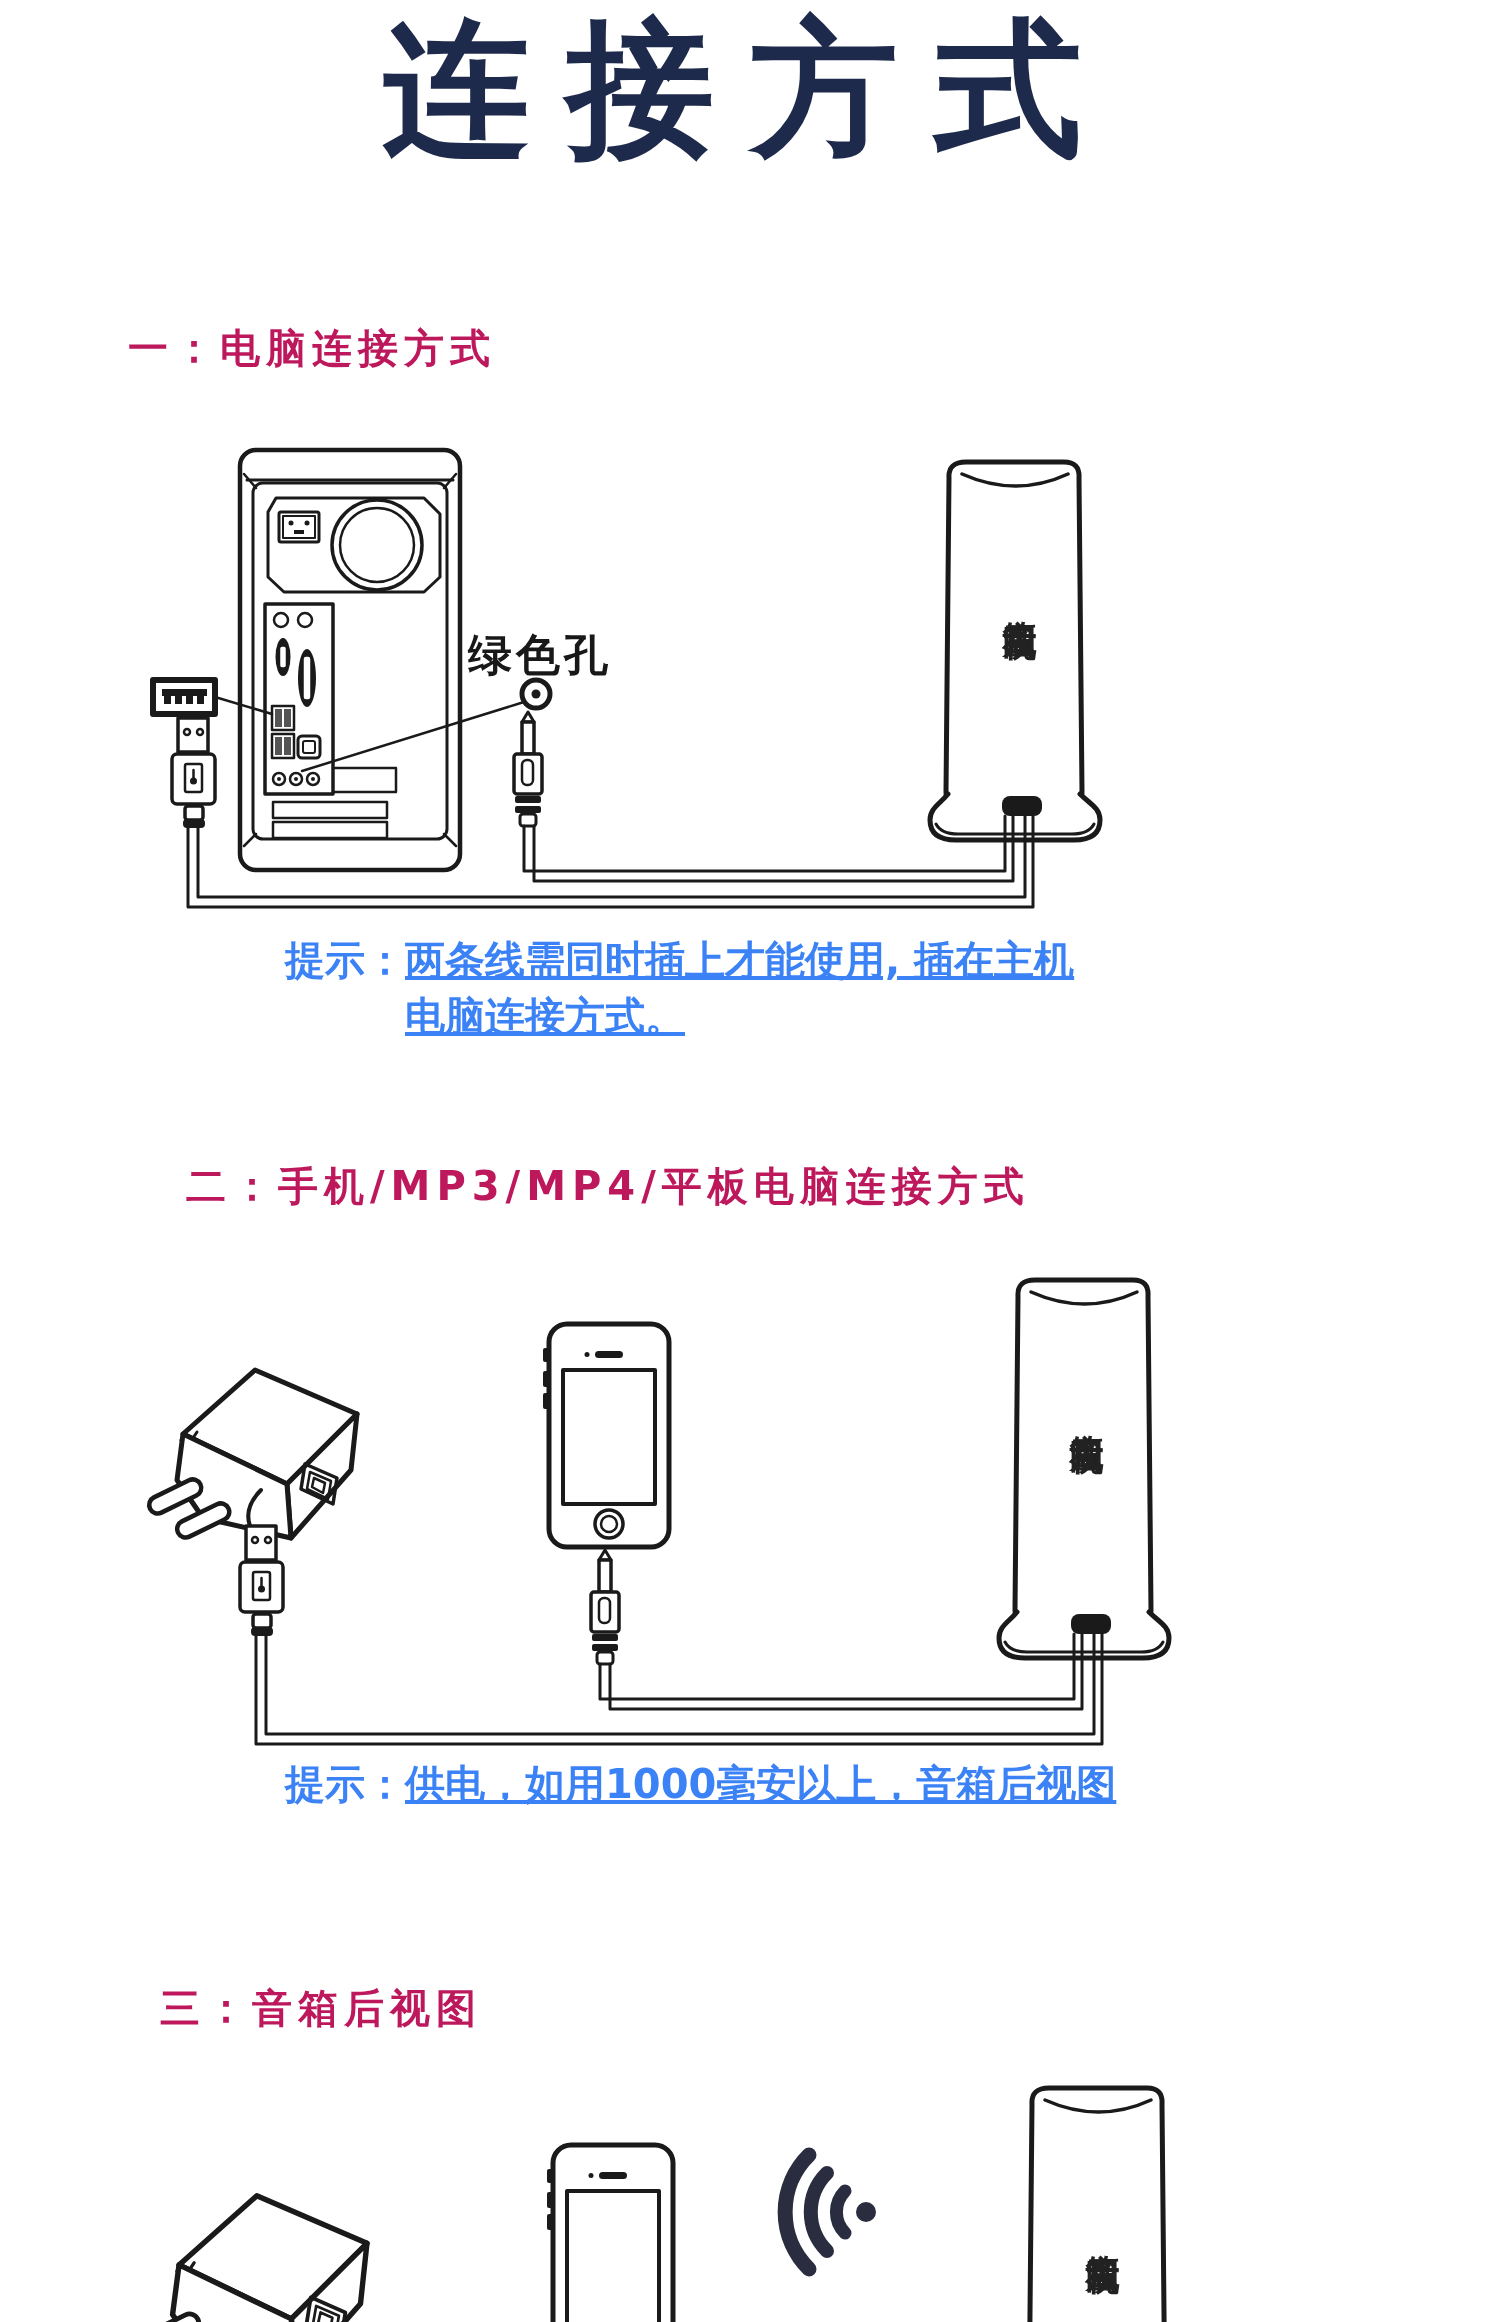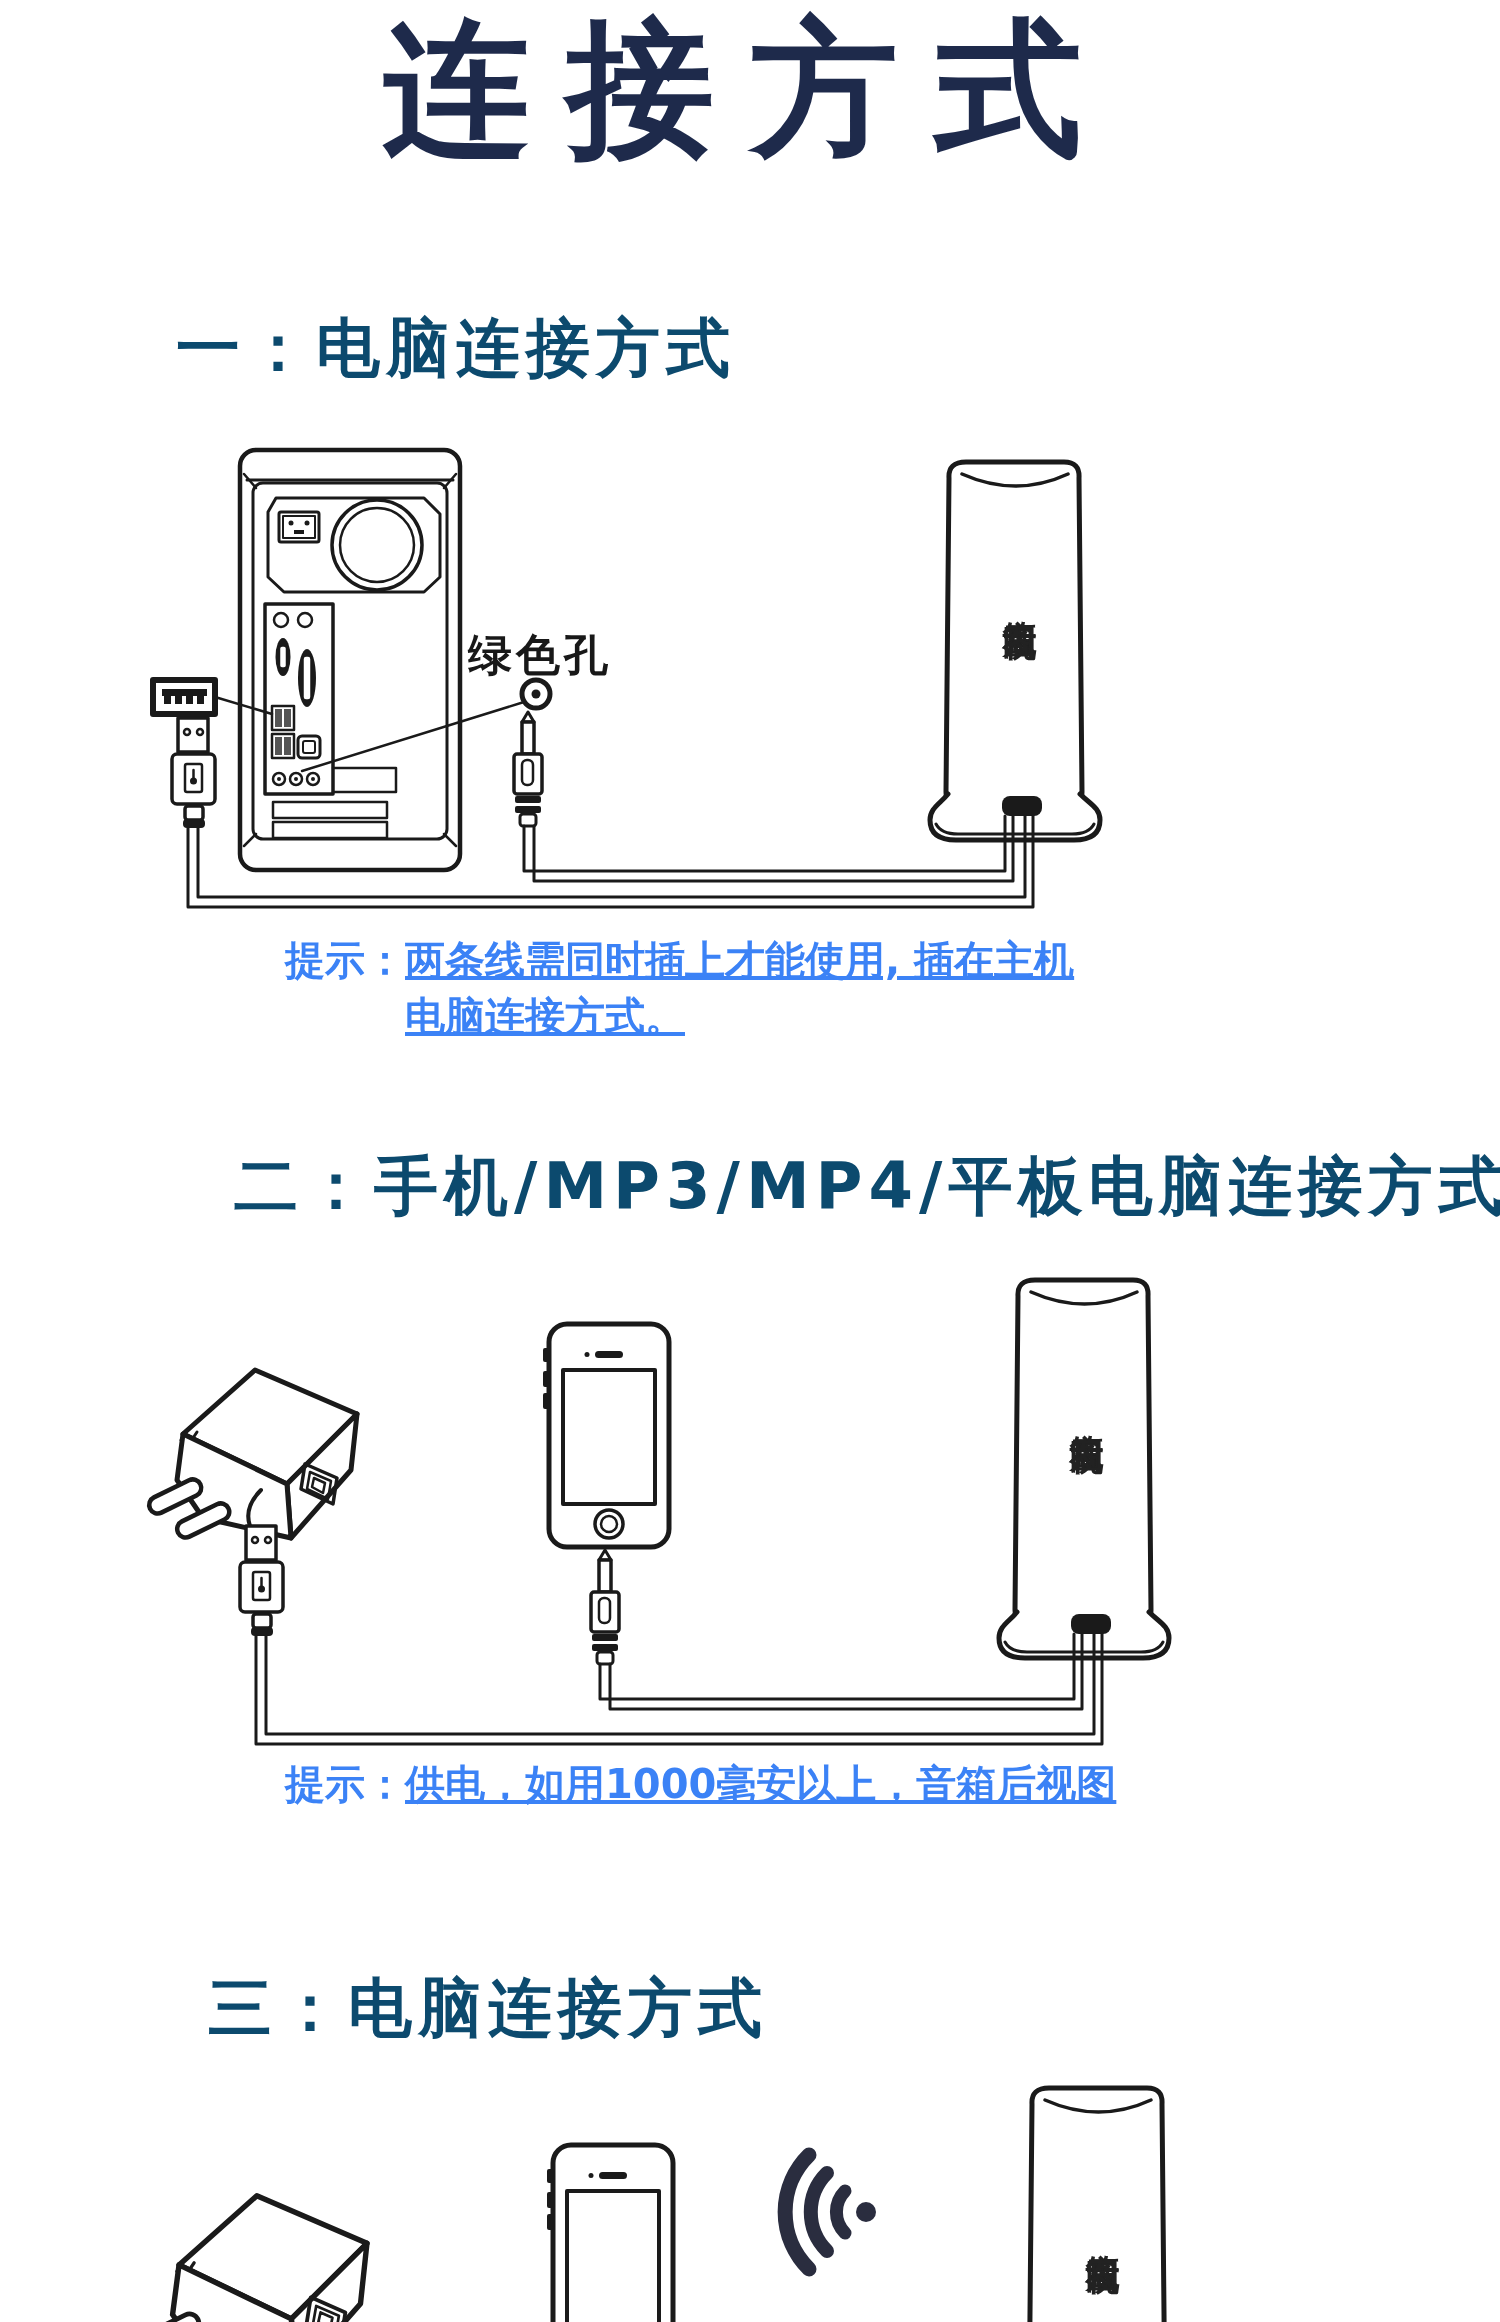--- a/index.html
+++ b/index.html
@@ -8,22 +8,22 @@
     overflow:hidden;font-family:"DejaVu Sans","Liberation Sans",sans-serif;color:#111;padding-left:20px;
   }
   .art{position:absolute;left:0;top:0;width:1500px;height:2322px;}
   .abs{position:absolute;}
   .title{
     left:0;top:14px;width:1500px;text-align:center;
     font-size:148px;line-height:150px;font-weight:900;letter-spacing:36px;
     color:#1e2a4b;white-space:nowrap;
   }
   .heading{
-    font-size:64px;line-height:60px;font-weight:700;color:#0c4a6e;
-    letter-spacing:6px;white-space:nowrap;margin-left:48px;
+    font-size:40px;line-height:60px;font-weight:700;color:#be185d;
+    letter-spacing:6px;white-space:nowrap;
   }
   .h1{left:128px;top:318px;}
   .h2{left:186px;top:1156px;}
   .h3{left:160px;top:1978px;}
   .label-green{
     left:468px;top:626px;font-size:44px;font-weight:600;letter-spacing:4px;color:#181818;
   }
   .vtext{
     writing-mode:vertical-rl;text-orientation:upright;
     font-size:34px;letter-spacing:2px;font-weight:600;color:#222;white-space:nowrap;
@@ -220,16 +220,16 @@
 
   <div class="abs heading h2">二：手机/MP3/MP4/平板电脑连接方式</div>
   <div class="abs vtext vt2">音箱后视图</div>
   <div class="abs tip tip2">
     <span class="tip-label">提示：</span>
     <span class="tip-lines">
       <span>供电，如用1000毫安以上，音箱后视图</span>
     </span>
   </div>
 
-  <div class="abs heading h3">三：电脑连接方式</div>
+  <div class="abs heading h3">三：音箱后视图</div>
   <div class="abs vtext vt3">音箱后视图</div>
 
 </div>
 
 </body></html>

